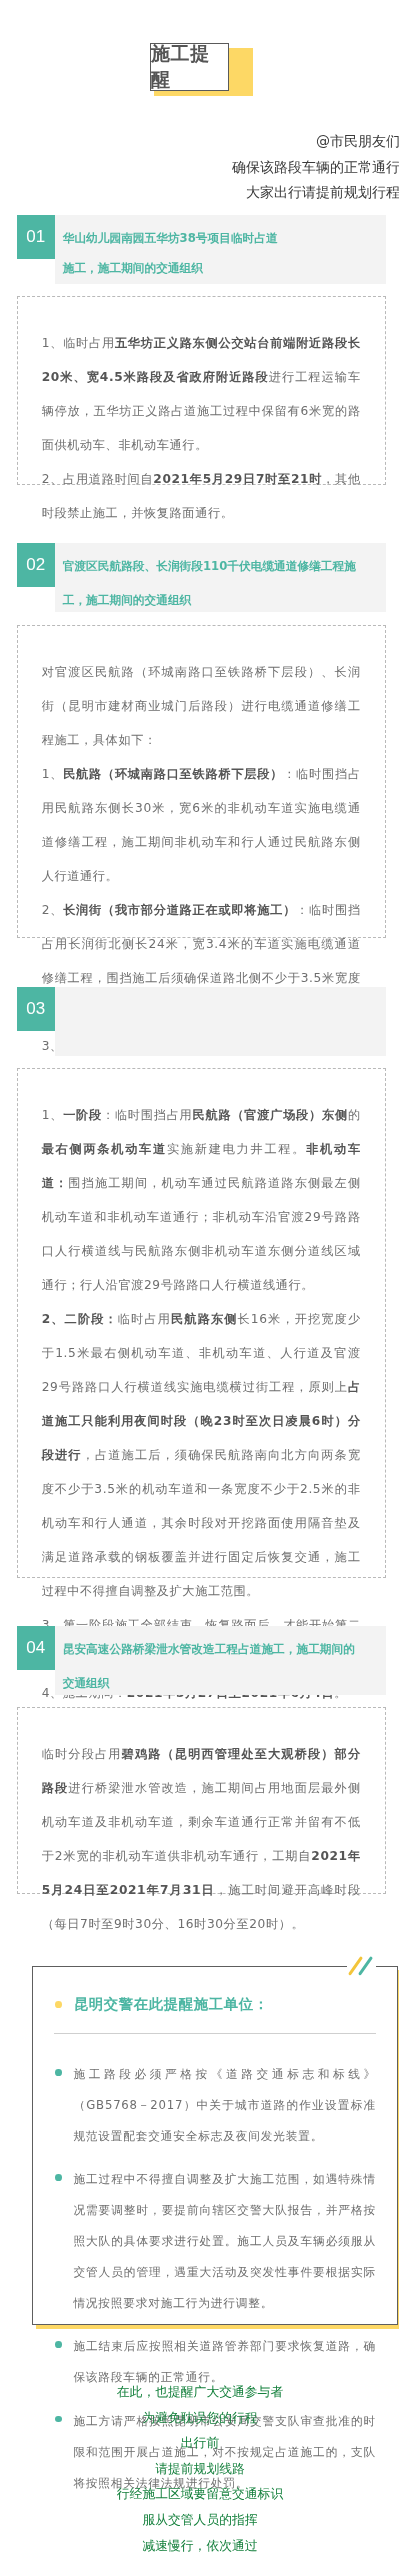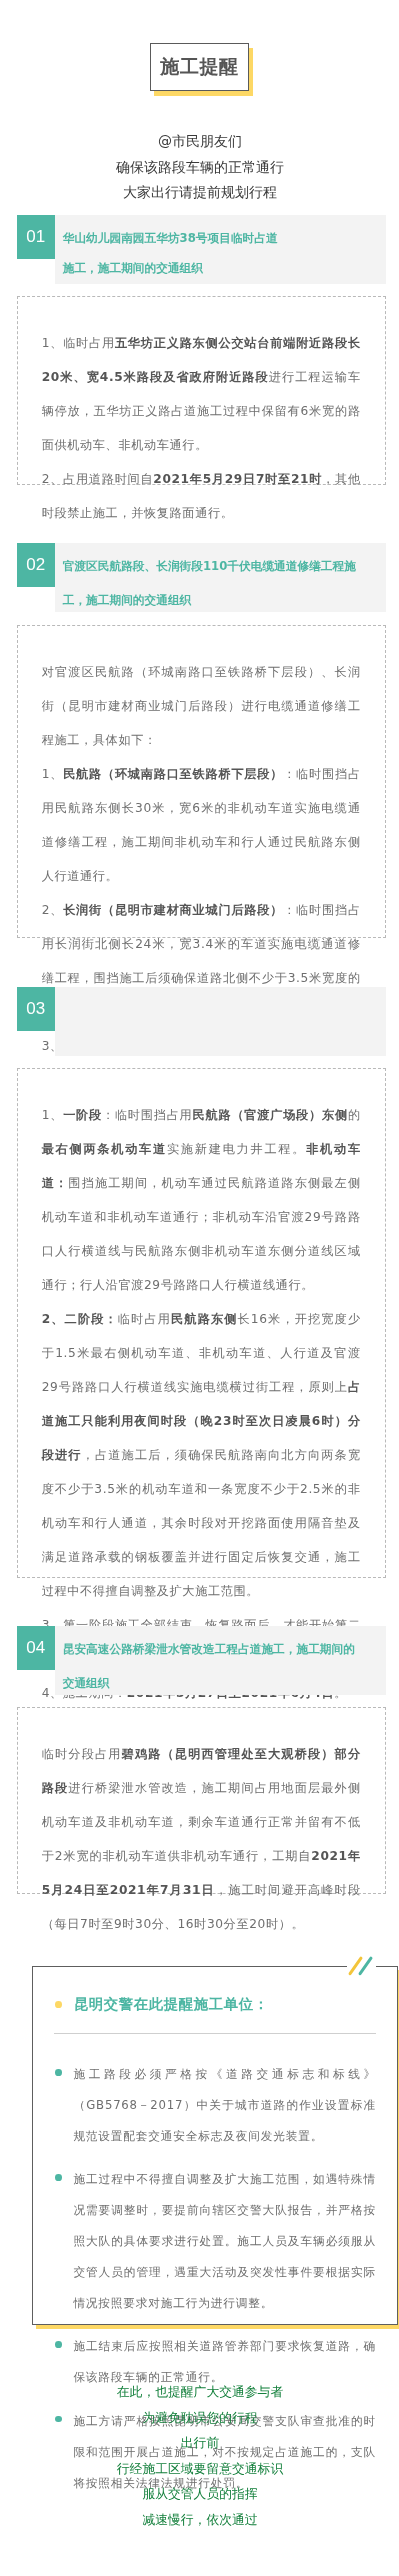--- a/index.html
+++ b/index.html
@@ -1,23 +1,23 @@
 <!DOCTYPE html>
 <html style="font-size:9px"><head>
 <meta charset="utf-8">
 <style>
   * { box-sizing: border-box; margin: 0; padding: 0; }
   html, body { width: 400px; background: #ffffff; }
   body { font-family: "DejaVu Sans", "Liberation Sans", sans-serif; color: #555; position: relative; height: 2576px; overflow: hidden; }
 
   .title-wrap { position: absolute; left: 150px; top: 43px; width: 99px; height: 48px; }
   .title-shadow { position: absolute; left: 4.4px; top: 5px; width: 99px; height: 48px; background: #fdd865; }
-  .title-box { position: absolute; left: 0; top: 0; width: 99px; height: 48px; background: #fff; border: 1.1px solid #5a5a5a; display: flex; align-items: center; justify-content: center; font-size: 19px; font-weight: bold; color: #555; letter-spacing: 0.6px; }
+  .title-box { position: absolute; left: 0; top: 0; width: 79px; height: 48px; background: #fff; border: 1.1px solid #5a5a5a; display: flex; align-items: center; justify-content: center; font-size: 19px; font-weight: bold; color: #555; letter-spacing: 0.6px; }
 
-  .greeting { position: absolute; left: 0; top: 129px; width: 400px; text-align: center; font-size: 14px; line-height: 25.6px; color: #3a3a3a; }
+  .greeting { position: absolute; left: 0; top: 129px; width: 400px; text-align: right; font-size: 14px; line-height: 25.6px; color: #3a3a3a; }
 
   .hand { position: absolute; left: 189px; top: 222px; width: 24.4px; height: 36px; }
 
   .sec-head { position: absolute; left: 16.7px; width: 369px; }
   .sec-num { position: absolute; left: 0; top: 0; width: 38px; height: 44px; background: #4db6a3; color: #fff; font-size: 17px; display: flex; align-items: center; justify-content: center; font-family: "Liberation Sans", sans-serif; }
   .sec-title-bg { position: absolute; left: 38px; top: 0; right: 0; bottom: 0; background: #f3f3f3; }
   .sec-title { position: absolute; left: 46px; top: 5.6px; right: 6.7px; color: #4db6a3; font-weight: bold; font-size: 11.7px; line-height: 34px; }
 
   .dash-box { position: absolute; left: 16.7px; width: 369px; border: 1.1px dashed #b9b9b9; }
   .dash-inner { position: absolute; left: 24px; right: 24px; font-size: 12.2px; line-height: 34px; color: #6e6e6e; text-align: justify; letter-spacing: 0.6px; }
@@ -84,21 +84,21 @@
   <div class="sec-num">02</div>
   <div class="sec-title">
     <div>官渡区民航路段、长润街段110千伏电缆通道修缮工程施</div>
     <div>工，施工期间的交通组织</div>
   </div>
 </div>
 <div class="dash-box" style="top:625px;height:313px;">
   <div class="dash-inner" style="top:29.4px;">
       <p><span>对官渡区民航路（环城南路口至铁路桥下层段）、长润街（昆明市建材商业城门后路段）进行电缆通道修缮工程施工，具体如下：</span></p>
       <p><span>1、</span><b>民航路（环城南路口至铁路桥下层段）</b><span>：临时围挡占用民航路东侧长30米，宽6米的非机动车道实施电缆通道修缮工程，施工期间非机动车和行人通过民航路东侧人行道通行。</span></p>
-      <p><span>2、</span><b>长润街（昆明市建材商业城门后路段）</b><span>：临时围挡占用长润街北侧长24米，宽3.4米的车道实施电缆通道修缮工程，围挡施工后须确保道路北侧不少于3.5米宽度的路面，临时供机动车、非机动车和行人通行。</span></p>
+      <p><span>2、</span><b>长润街（我市部分道路正在或即将施工）</b><span>：临时围挡占用长润街北侧长24米，宽3.4米的车道实施电缆通道修缮工程，围挡施工后须确保道路北侧不少于3.5米宽度的路面，临时供机动车、非机动车和行人通行。</span></p>
       <p><span>3、施工期间：</span><b>2021年5月27日至2021年6月20日</b><span>。</span></p>
     </div>
 </div>
 
 <div class="sec-head" style="top:987px;height:69px;">
   <div class="sec-title-bg"></div>
   <div class="sec-num">03</div>
 </div>
 <div class="dash-box" style="top:1068px;height:510px;">
   <div class="dash-inner" style="top:29.4px;">
@@ -152,17 +152,18 @@
         <span class="rem-item-text">施工方请严格按照昆明市公安局交警支队审查批准的时限和范围开展占道施工，对不按规定占道施工的，支队将按照相关法律法规进行处罚。</span>
       </div>
     </div>
   </div>
 </div>
 
 <div class="closing">
   <div>在此，也提醒广大交通参与者</div>
   <div>为避免耽误您的行程</div>
   <div>出行前</div>
+  <div>请提前规划线路</div>
   <div>行经施工区域要留意交通标识</div>
   <div>服从交管人员的指挥</div>
   <div>减速慢行，依次通过</div>
 </div>
 
 
 </body></html>

